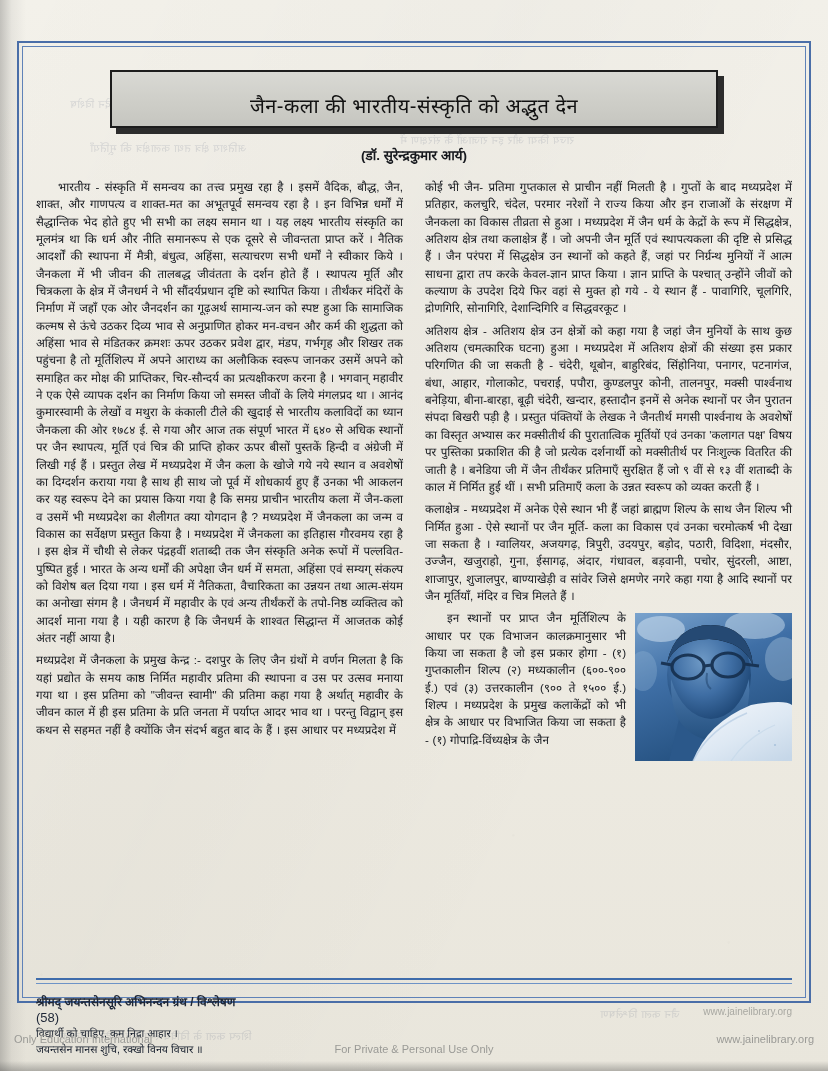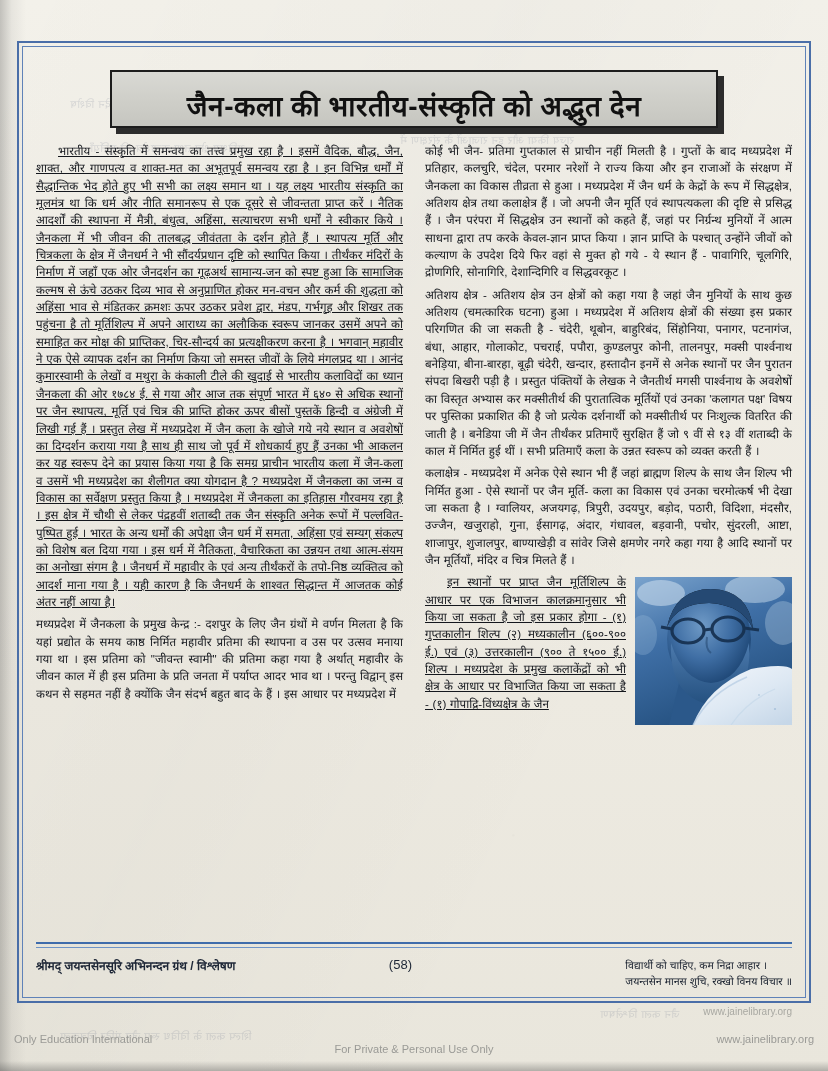--- a/index.html
+++ b/index.html
@@ -106,22 +106,22 @@
     left: 0; top: 0;
     width: 100%; height: 100%;
     border: 2px solid #1d1d1d;
     background: linear-gradient(180deg, #d9d9d4 0%, #cfcfc9 50%, #c6c6c0 100%);
     display: flex;
     align-items: center;
     justify-content: center;
     box-sizing: border-box;
   }
   #title-text {
-    font-size: 28px;
-    font-weight: bold;
+    font-size: 20px;
+    font-weight: normal;
     color: #111;
     letter-spacing: .5px;
     white-space: nowrap;
     font-family: "Liberation Sans", sans-serif;
     margin-top: 12px;
   }
 
   #byline {
     text-align: center;
     margin-top: 18px;
@@ -146,21 +146,21 @@
   .para, .subpara {
     font-family: "Liberation Sans", sans-serif;
     font-size: 11.6px;
     line-height: 17.35px;
     text-align: justify;
     text-justify: inter-word;
     color: #14171d;
     margin: 0 0 0 0;
     word-spacing: .5px;
   }
-  .para.indent { text-indent: 22px; text-decoration: underline; }
+  .para.indent { text-indent: 22px; }
   .gap { height: 5px; }
 
   .lead {
     font-weight: normal;
   }
 
   
   #photo {
     float: right;
     width: 157px;
@@ -184,20 +184,21 @@
     border-top: 2px solid #3f6cab;
     border-bottom: 1px solid #6d93c7;
     height: 3px;
   }
   #footer {
     display: flex;
     align-items: flex-start;
     justify-content: space-between;
     margin-top: 9px;
     font-family: "Liberation Sans", sans-serif;
+    flex-direction: column;
   }
   #footer-left {
     font-size: 12px;
     font-weight: bold;
     color: #1d2636;
     white-space: nowrap;
   }
   #footer-center {
     font-size: 13px;
     color: #1d2636;
@@ -255,20 +256,21 @@
 
   <div id="content">
 
     <div id="title-wrap">
       <div id="title-shadow"></div>
       <div id="title-box">
         <span id="title-text">जैन-कला की भारतीय-संस्कृति को अद्भुत देन</span>
       </div>
     </div>
 
+    <div id="byline">(डॉ. सुरेन्द्रकुमार आर्य)</div>
 
     <div id="columns">
 
       <div class="col">
         <p class="para indent">भारतीय - संस्कृति में समन्वय का तत्त्व प्रमुख रहा है । इसमें वैदिक, बौद्ध, जैन, शाक्त, और गाणपत्य व शाक्त-मत का अभूतपूर्व समन्वय रहा है । इन विभिन्न धर्मों में सैद्धान्तिक भेद होते हुए भी सभी का लक्ष्य समान था । यह लक्ष्य भारतीय संस्कृति का मूलमंत्र था कि धर्म और नीति समानरूप से एक दूसरे से जीवन्तता प्राप्त करें । नैतिक आदर्शों की स्थापना में मैत्री, बंधुत्व, अहिंसा, सत्याचरण सभी धर्मों ने स्वीकार किये । जैनकला में भी जीवन की तालबद्ध जीवंतता के दर्शन होते हैं । स्थापत्य मूर्ति और चित्रकला के क्षेत्र में जैनधर्म ने भी सौंदर्यप्रधान दृष्टि को स्थापित किया । तीर्थंकर मंदिरों के निर्माण में जहाँ एक ओर जैनदर्शन का गूढ़अर्थ सामान्य-जन को स्पष्ट हुआ कि सामाजिक कल्मष से ऊंचे उठकर दिव्य भाव से अनुप्राणित होकर मन-वचन और कर्म की शुद्धता को अहिंसा भाव से मंडितकर क्रमशः ऊपर उठकर प्रवेश द्वार, मंडप, गर्भगृह और शिखर तक पहुंचना है तो मूर्तिशिल्प में अपने आराध्य का अलौकिक स्वरूप जानकर उसमें अपने को समाहित कर मोक्ष की प्राप्तिकर, चिर-सौन्दर्य का प्रत्यक्षीकरण करना है । भगवान् महावीर ने एक ऐसे व्यापक दर्शन का निर्माण किया जो समस्त जीवों के लिये मंगलप्रद था । आनंद कुमारस्वामी के लेखों व मथुरा के कंकाली टीले की खुदाई से भारतीय कलाविदों का ध्यान जैनकला की ओर १७८४ ई. से गया और आज तक संपूर्ण भारत में ६४० से अधिक स्थानों पर जैन स्थापत्य, मूर्ति एवं चित्र की प्राप्ति होकर ऊपर बीसों पुस्तकें हिन्दी व अंग्रेजी में लिखी गई हैं । प्रस्तुत लेख में मध्यप्रदेश में जैन कला के खोजे गये नये स्थान व अवशेषों का दिग्दर्शन कराया गया है साथ ही साथ जो पूर्व में शोधकार्य हुए हैं उनका भी आकलन कर यह स्वरूप देने का प्रयास किया गया है कि समग्र प्राचीन भारतीय कला में जैन-कला व उसमें भी मध्यप्रदेश का शैलीगत क्या योगदान है ? मध्यप्रदेश में जैनकला का जन्म व विकास का सर्वेक्षण प्रस्तुत किया है । मध्यप्रदेश में जैनकला का इतिहास गौरवमय रहा है । इस क्षेत्र में चौथी से लेकर पंद्रहवीं शताब्दी तक जैन संस्कृति अनेक रूपों में पल्लवित-पुष्पित हुई । भारत के अन्य धर्मों की अपेक्षा जैन धर्म में समता, अहिंसा एवं सम्यग् संकल्प को विशेष बल दिया गया । इस धर्म में नैतिकता, वैचारिकता का उन्नयन तथा आत्म-संयम का अनोखा संगम है । जैनधर्म में महावीर के एवं अन्य तीर्थंकरों के तपो-निष्ठ व्यक्तित्व को आदर्श माना गया है । यही कारण है कि जैनधर्म के शाश्वत सिद्धान्त में आजतक कोई अंतर नहीं आया है।</p>
         <div class="gap"></div>
         <p class="para"><span class="lead">मध्यप्रदेश में जैनकला के प्रमुख केन्द्र :-</span><span> दशपुर के लिए जैन ग्रंथों मे वर्णन मिलता है कि यहां प्रद्योत के समय काष्ठ निर्मित महावीर प्रतिमा की स्थापना व उस पर उत्सव मनाया गया था । इस प्रतिमा को "जीवन्त स्वामी" की प्रतिमा कहा गया है अर्थात् महावीर के जीवन काल में ही इस प्रतिमा के प्रति जनता में पर्याप्त आदर भाव था । परन्तु विद्वान् इस कथन से सहमत नहीं है क्योंकि जैन संदर्भ बहुत बाद के हैं । इस आधार पर मध्यप्रदेश में</span></p>
       </div>
 
       <div class="col">

